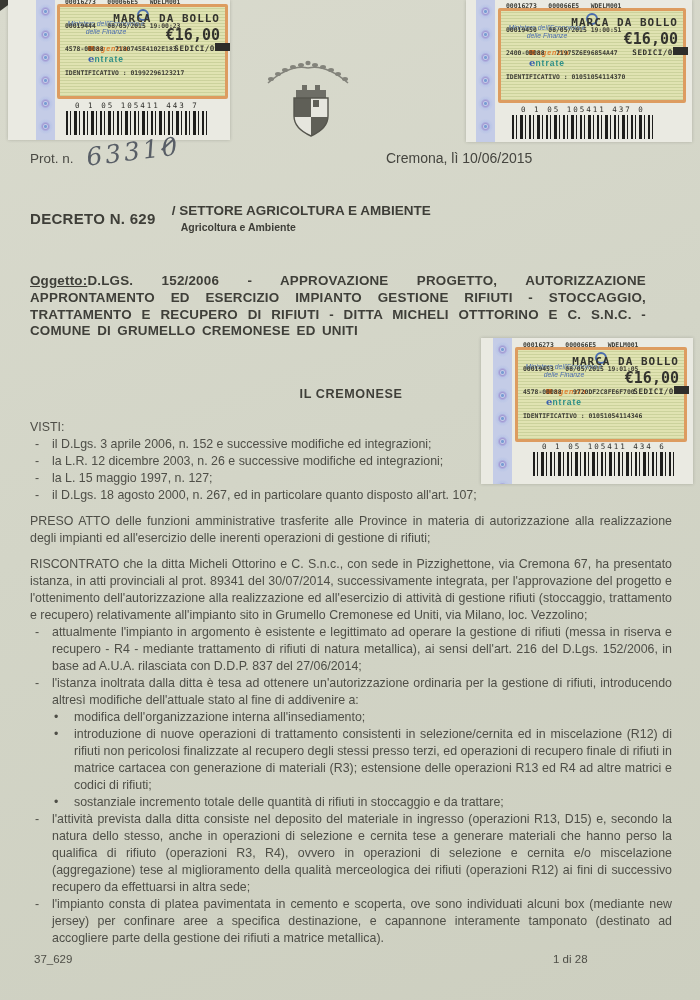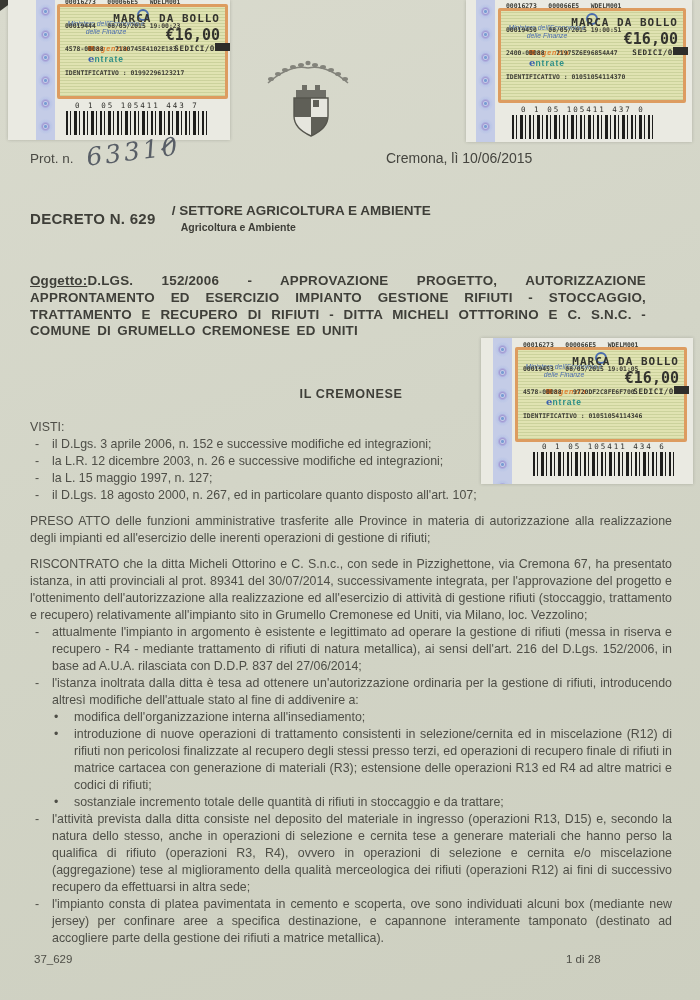--- a/index.html
+++ b/index.html
@@ -75,21 +75,21 @@
   .dirigente{text-align:center;font-weight:bold;font-size:12.6px;letter-spacing:.6px;color:#3f3f39;
     margin-bottom:16px;}
   .para{margin-top:9px;text-align:justify;}
   .li{display:flex;}
   .li .mk{flex:0 0 17px;padding-left:5px;}
   .li .tx{flex:1;text-align:justify;}
   .sub{margin-left:17px;}
   .sub .mk{flex:0 0 20px;padding-left:7px;}
 
   .foot-l{position:absolute;left:34px;top:953px;font-size:11.5px;color:#4e4e47;}
-  .foot-r{position:absolute;left:553px;top:953px;font-size:11.5px;color:#4e4e47;margin-left:13px;}
+  .foot-r{position:absolute;left:553px;top:953px;font-size:11.5px;color:#4e4e47;}
 </style>
 </head>
 <body>
 
 <div id="page">
   <div class="corner-mark"></div>
 
   <div class="sticker" id="stamp-left">
     <div class="holo" style="left:28px"></div>
     <div class="card" style="left:49px;top:4px;width:165px;height:89px">

